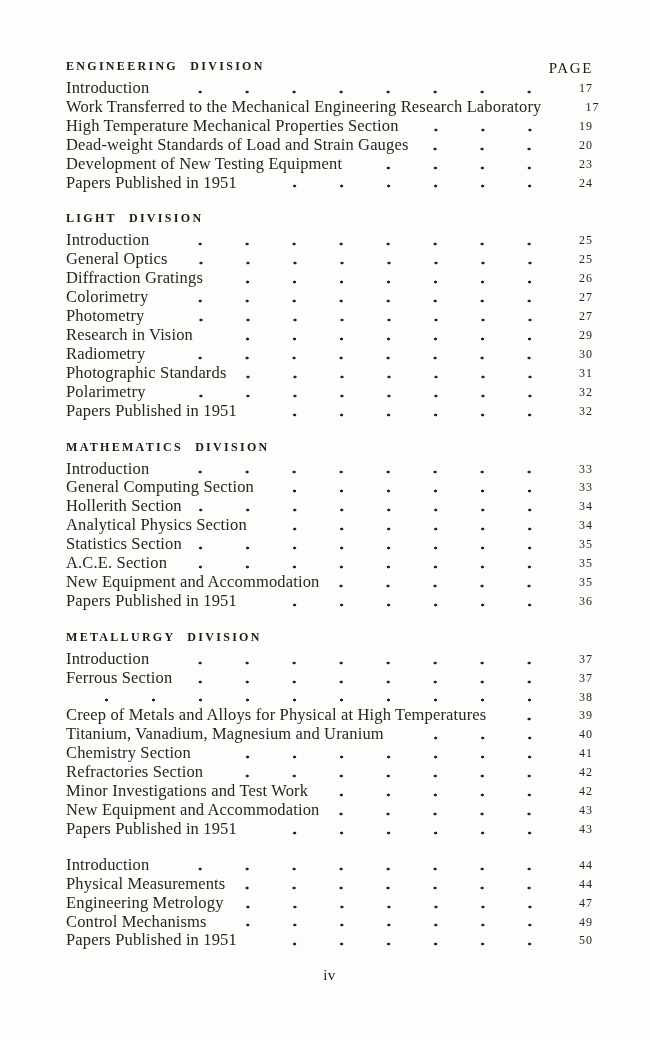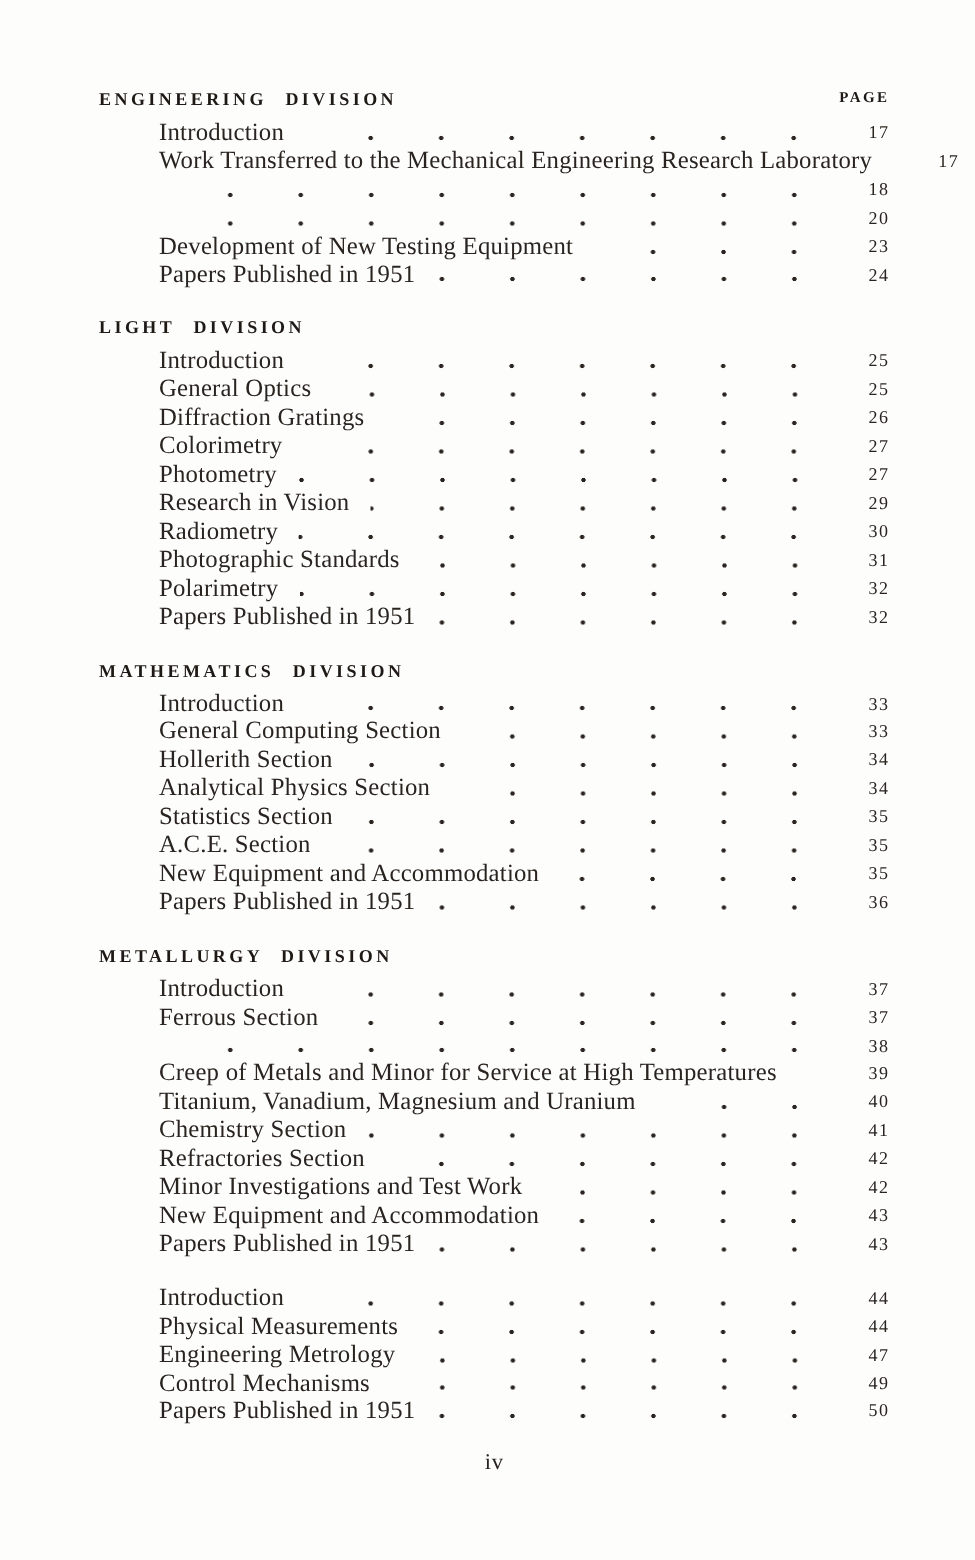--- a/index.html
+++ b/index.html
@@ -17,42 +17,41 @@
     color:var(--ink);
     font-family:"Liberation Serif", serif;
     box-sizing:border-box;
     padding:57px 57px 0 66px;
     overflow:hidden;
   }
   .page-col-label{
     position:absolute;
     top:60px;
     right:57px;
-    font-size:10px;
-    font-weight:700;
+    font-size:15px;
+    font-weight:400;
     letter-spacing:1.6px;
     color:var(--ink-strong);
   }
   .section{margin-bottom:17px;}
   .sec-title{
     font-size:12px;
     font-weight:700;
     letter-spacing:2.3px;
     word-spacing:7px;
     color:var(--ink-strong);
     line-height:19px;
     margin-bottom:3px;
   }
   .entry{
     display:flex;
     align-items:flex-start;
     font-size:16.5px;
     line-height:18.9px;
     letter-spacing:0.15px;
-    margin-left:40px;
   }
   .entry .label{
     white-space:nowrap;
     flex:0 0 auto;
   }
   .entry .dots{
     flex:1 1 auto;
     min-width:4px;
     align-self:flex-end;
     height:4px;
@@ -92,25 +91,27 @@
     <span class="num">17</span>
   </div>
 
   <div class="entry">
     <span class="label">Work Transferred to the Mechanical Engineering Research Laboratory</span>
     <span class="dots"></span>
     <span class="num">17</span>
   </div>
 
   <div class="entry">
-    <span class="dots"></span>
-    <span class="num">18</span>
-  </div>
-
-  <div class="entry">
+    <span class="label">High Temperature Mechanical Properties Section</span>
+    <span class="dots"></span>
+    <span class="num">19</span>
+  </div>
+
+  <div class="entry">
+    <span class="label">Dead-weight Standards of Load and Strain Gauges</span>
     <span class="dots"></span>
     <span class="num">20</span>
   </div>
 
 
   <div class="entry">
     <span class="label">Development of New Testing Equipment</span>
     <span class="dots"></span>
     <span class="num">23</span>
   </div>
@@ -255,21 +256,21 @@
     <span class="dots"></span>
     <span class="num">37</span>
   </div>
 
   <div class="entry">
     <span class="dots"></span>
     <span class="num">38</span>
   </div>
 
   <div class="entry">
-    <span class="label">Creep of Metals and Minor for Service at High Temperatures</span>
+    <span class="label">Creep of Metals and Alloys for Physical at High Temperatures</span>
     <span class="dots"></span>
     <span class="num">39</span>
   </div>
 
   <div class="entry">
     <span class="label">Titanium, Vanadium, Magnesium and Uranium</span>
     <span class="dots"></span>
     <span class="num">40</span>
   </div>
 

